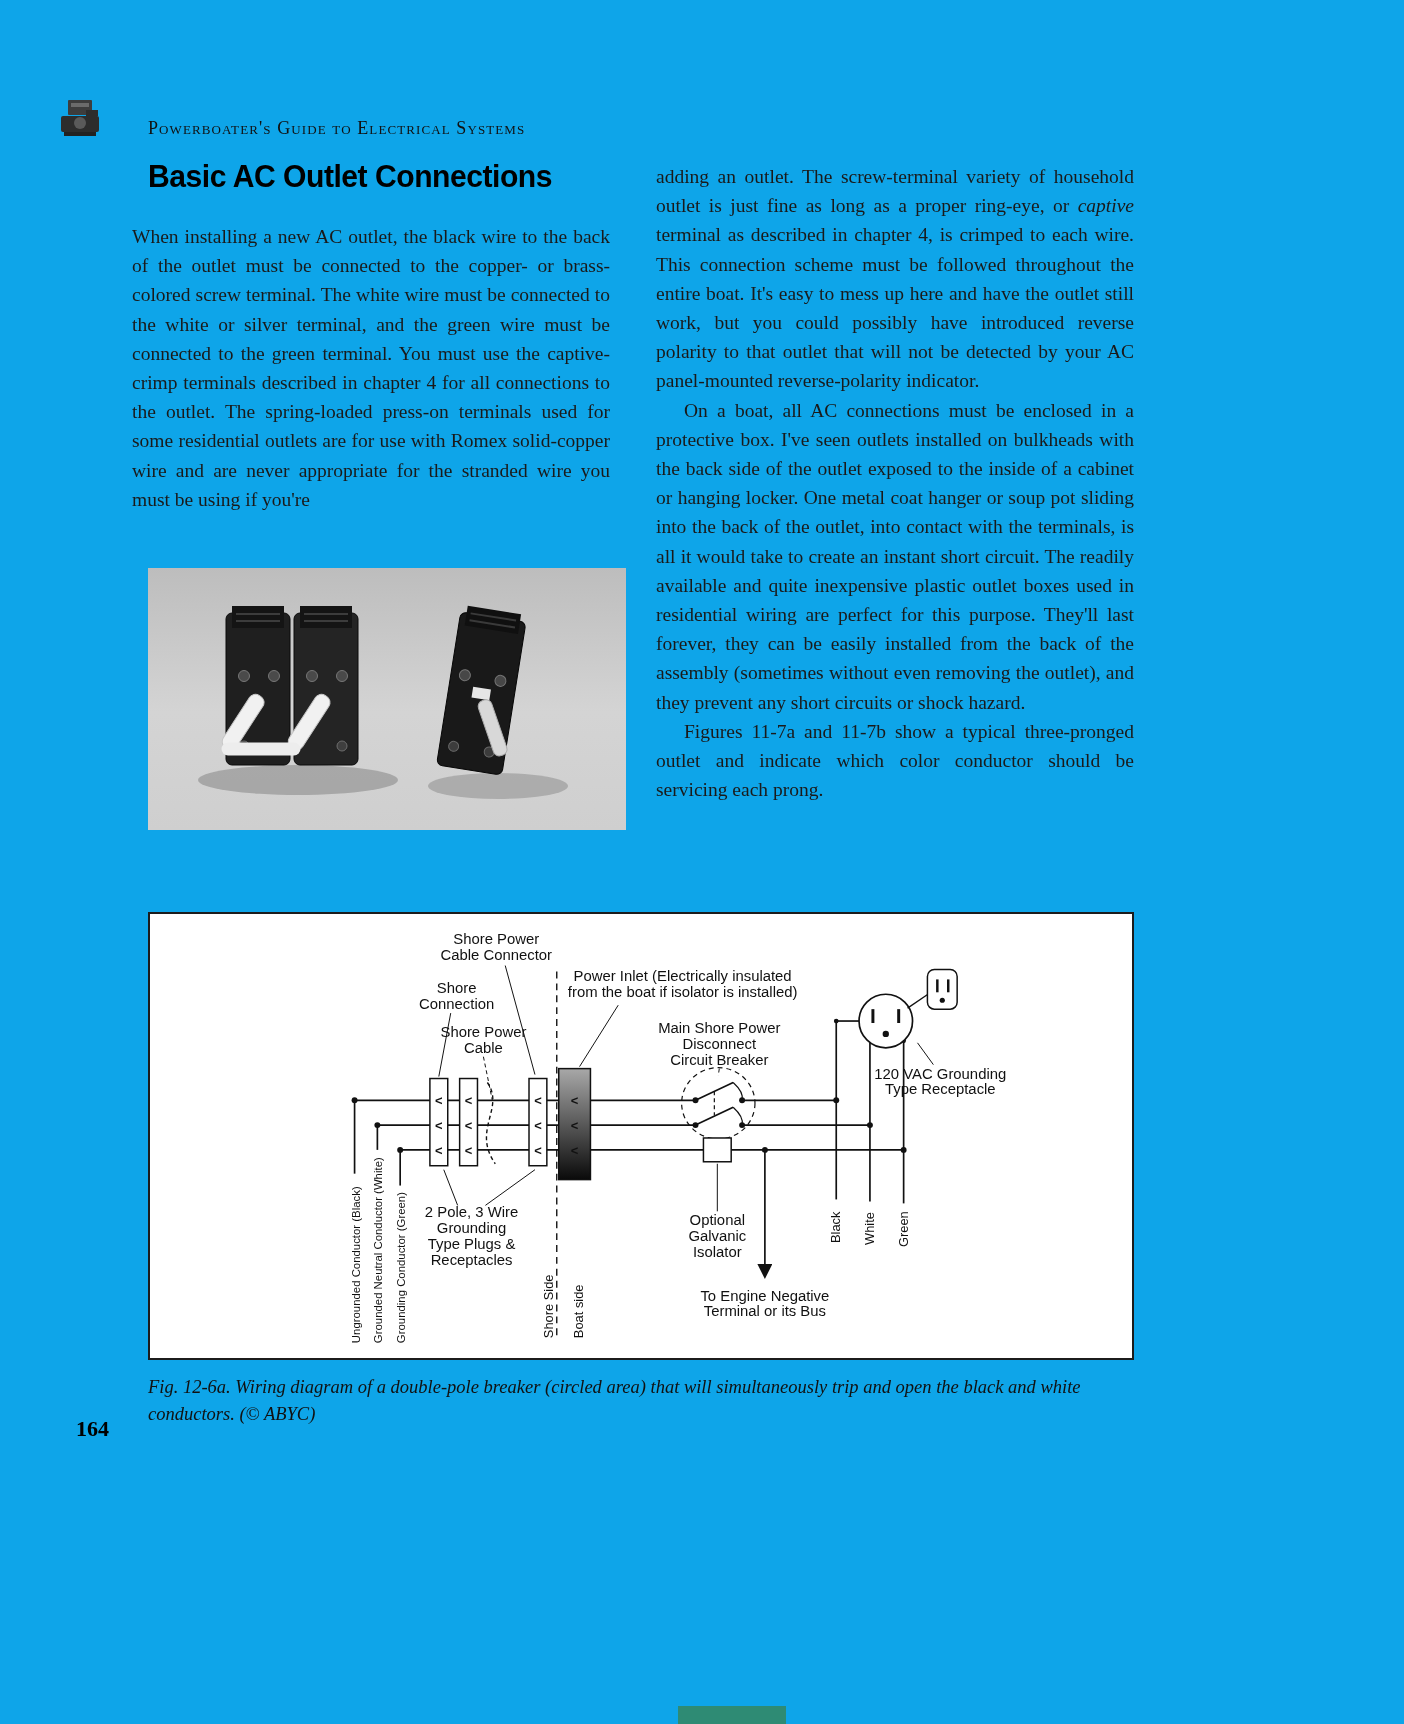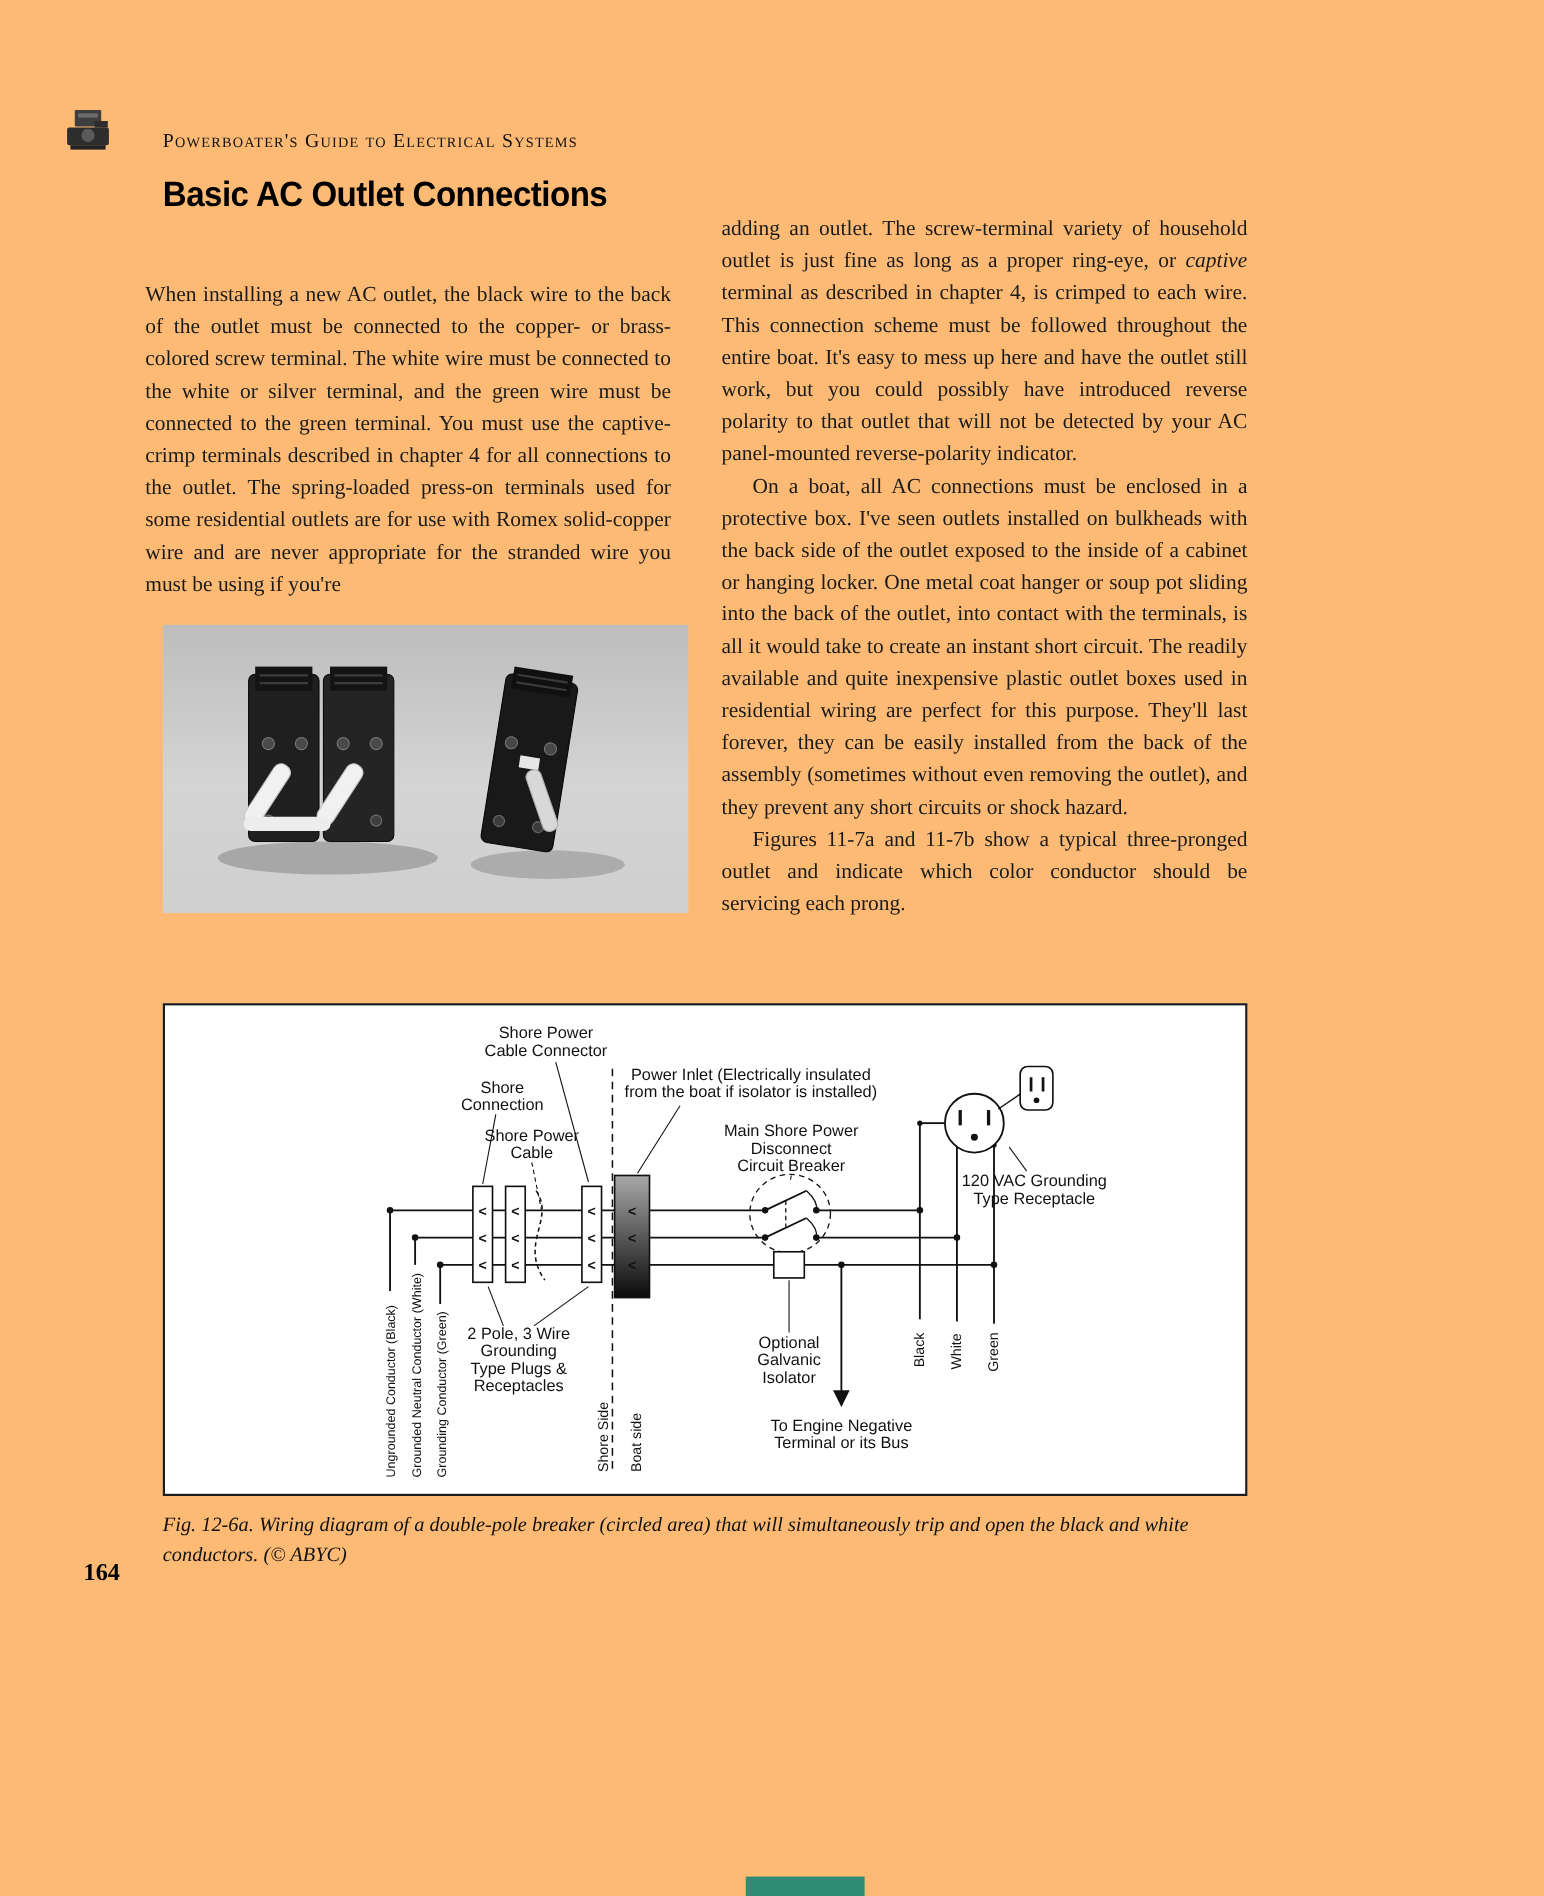--- a/index.html
+++ b/index.html
@@ -1,32 +1,32 @@
 <!DOCTYPE html>
 <html><head>
 <meta charset="utf-8">
 <style>
   html,body{margin:0;padding:0;background:#e9e9e9;}
   .page{
-    position:relative;width:1404px;height:1724px;background:#fdba74;
+    position:relative;width:1404px;height:1724px;background:#0ea5e9;
     margin:0 auto;overflow:hidden;
     font-family:"Liberation Serif", serif;color:#1a1a1a;
   }
   .chapter-icon{position:absolute;left:56px;top:92px;width:48px;height:48px;}
   .running-head{
     position:absolute;left:148px;top:118px;width:700px;
     font-variant:small-caps;font-size:18px;letter-spacing:1.1px;color:#111;
   }
   .article-title{
     position:absolute;left:148px;top:158px;margin:0;
     font-family:"Liberation Sans", sans-serif;font-weight:800;
     font-size:32px;letter-spacing:-0.5px;color:#000;
     transform:scaleX(0.94);transform-origin:left top;white-space:nowrap;
   }
-  .body-col{position:absolute;width:478px;font-size:19.5px;line-height:29.2px;text-align:justify;margin-top:32px;}
+  .body-col{position:absolute;width:478px;font-size:19.5px;line-height:29.2px;text-align:justify;}
   .col-left{left:132px;top:222px;}
   .col-right{left:656px;top:162px;}
   .body-col p{margin:0;}
   .body-col p.indent{text-indent:28px;}
   .photo-fig{position:absolute;left:148px;top:568px;width:478px;height:262px;}
   .fig-caption{
     position:absolute;font-style:italic;font-size:18.5px;line-height:27px;color:#111;
   }
   .fig5-caption{left:148px;top:840px;width:478px;}
   .fig6-caption{left:148px;top:1374px;width:1000px;}

